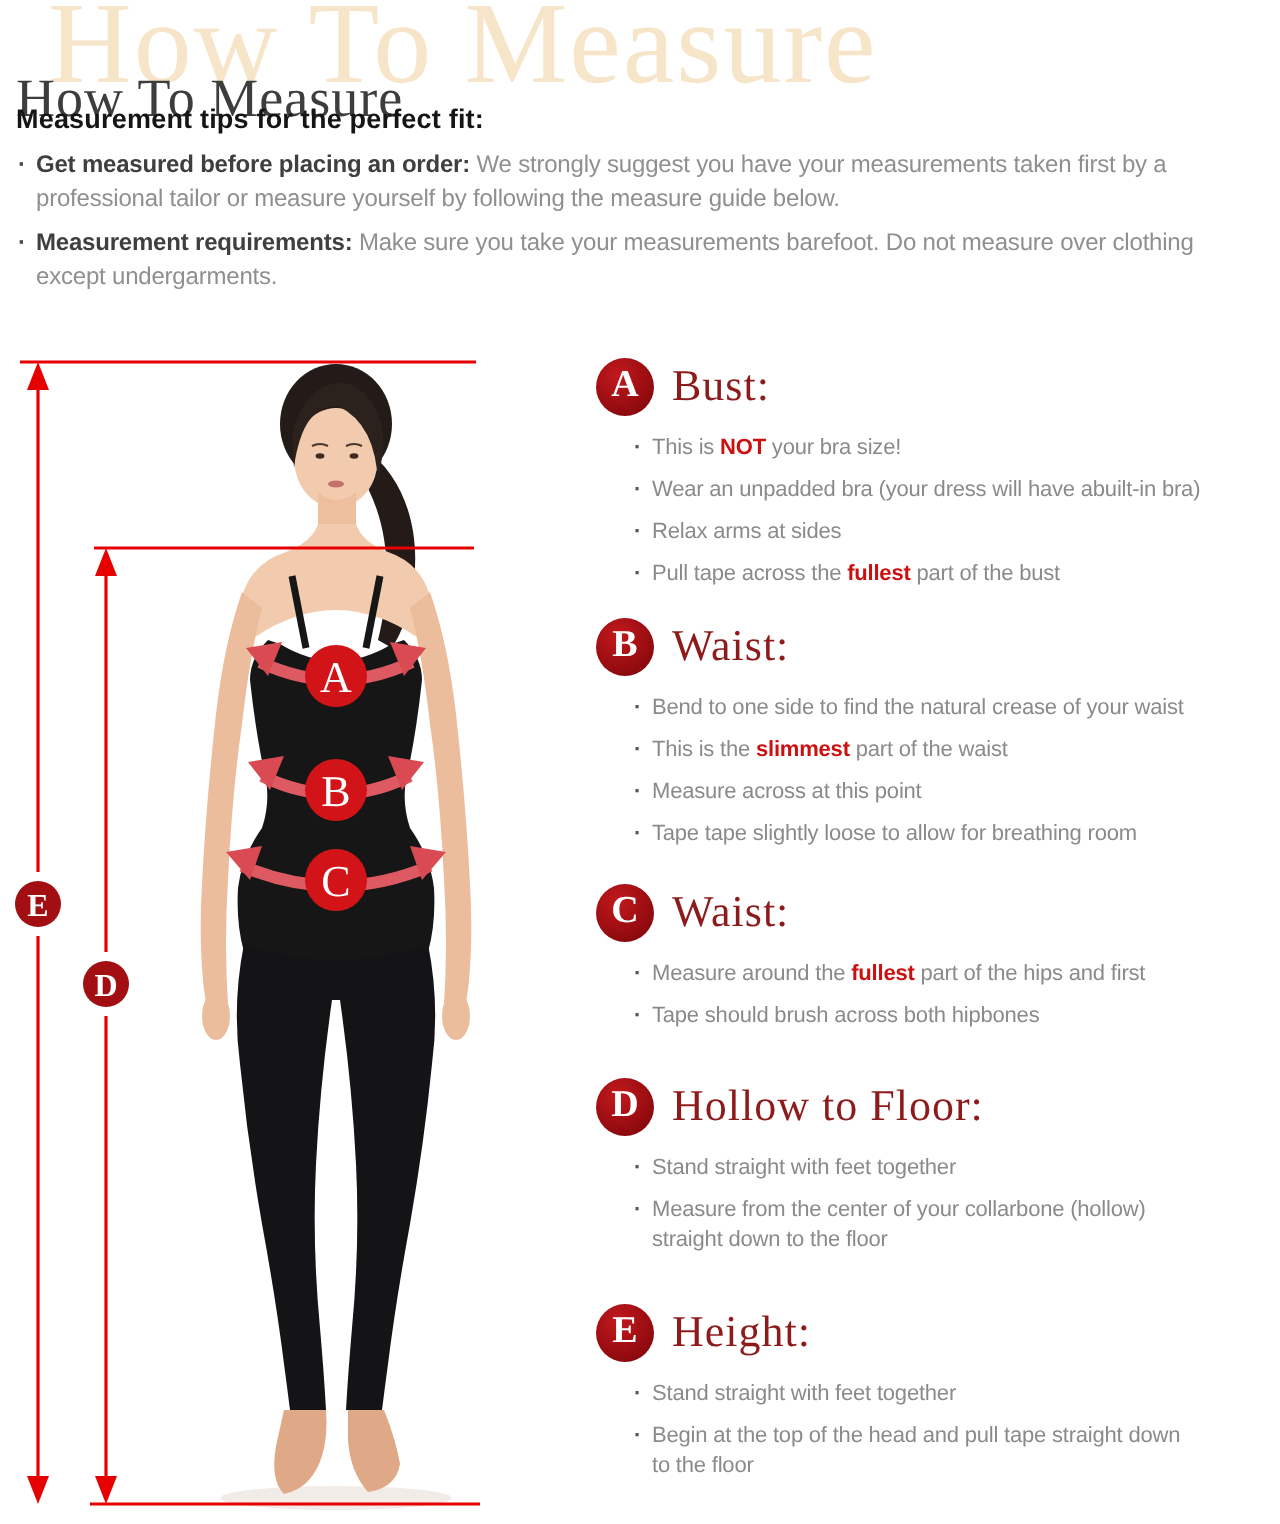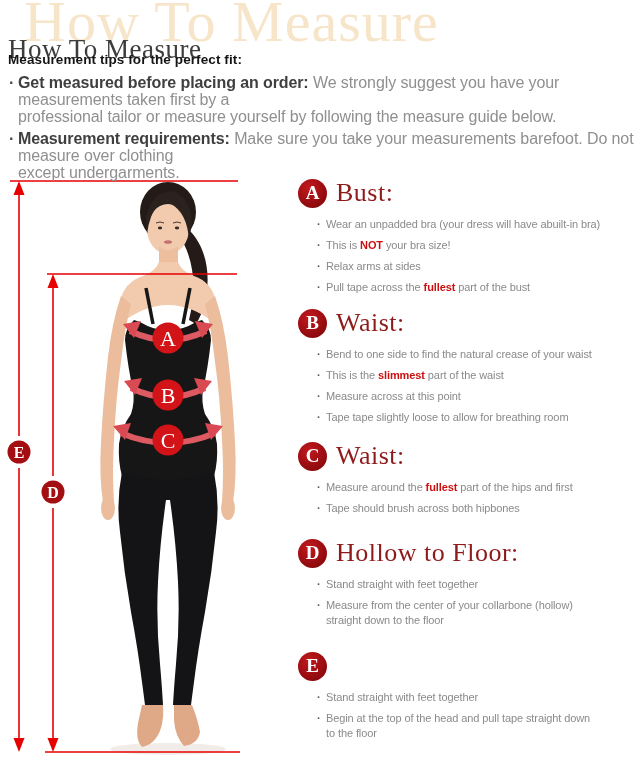--- a/index.html
+++ b/index.html
@@ -6,36 +6,36 @@
   .page{position:relative;width:640px;height:762px;background:#ffffff;overflow:hidden;
         font-family:"Liberation Sans",sans-serif;text-decoration:underline;}
   
   .watermark{position:absolute;top:-12px;left:24px;font-family:"Liberation Serif",serif;
              font-size:58px;color:#f7e5c9;letter-spacing:1px;white-space:nowrap;z-index:0;}
   .title{position:absolute;top:34px;left:8px;margin:0;font-family:"Liberation Serif",serif;
          font-weight:normal;font-size:27px;color:#3d3d3d;z-index:1;letter-spacing:0.5px;}
   
   .tips{position:absolute;top:52px;left:8px;width:626px;z-index:1;}
   .tips h2{margin:0 0 7px 0;font-size:13.5px;color:#151515;letter-spacing:0.1px;}
-  .tip{position:relative;font-size:16px;line-height:17px;color:#8f8f8f;
+  .tip{position:relative;font-size:12px;line-height:17px;color:#8f8f8f;
        padding-left:10px;margin-bottom:5px;letter-spacing:-0.1px;}
   .tip::before{content:"\00b7";position:absolute;left:1px;top:0;color:#4a4a4a;font-weight:bold;}
   .seg-b{color:#3f3f3f;font-weight:bold;}
   .seg-hl{color:#cc1010;font-weight:bold;}
   
   .figure{position:absolute;left:0;top:172px;width:300px;height:590px;}
   
   .sections{position:absolute;left:298px;top:172px;width:342px;}
   .section .head{display:flex;align-items:center;height:30px;}
   .badge{flex:0 0 auto;width:29px;height:29px;border-radius:50%;
          background:radial-gradient(circle at 38% 30%, #c2191d, #8c090d 75%);
          color:#fff;font-family:"Liberation Serif",serif;font-weight:bold;font-size:19px;
          display:flex;align-items:center;justify-content:center;}
   .section h3{margin:0 0 0 9px;font-family:"Liberation Serif",serif;font-weight:normal;
-              font-size:26px;color:#8e1b1b;letter-spacing:0.5px;white-space:nowrap;}
+              font-size:22px;color:#8e1b1b;letter-spacing:0.5px;white-space:nowrap;}
   .section ul{list-style:none;margin:9px 0 0 0;padding:0 0 0 28px;}
   .section li{position:relative;font-size:11px;line-height:15px;margin:0 0 6px 0;
               color:#8a8a8a;white-space:nowrap;letter-spacing:-0.1px;}
   .section li::before{content:"\00b7";position:absolute;left:-9px;top:0;color:#555;font-weight:bold;}
   .section:nth-of-type(1){margin-top:6px;}
   .section:nth-of-type(2){margin-top:13px;}
   .section:nth-of-type(3){margin-top:16px;}
   .section:nth-of-type(4){margin-top:22px;}
   .section:nth-of-type(5){margin-top:23px;}
 </style>
@@ -138,22 +138,22 @@
     </svg>
   </div>
 
   <div class="sections">
       <div class="section">
         <div class="head">
           <div class="badge">A</div>
           <h3>Bust:</h3>
         </div>
         <ul>
+          <li><span>This is </span><span class="seg-hl">NOT</span><span> your bra size!</span></li>
           <li><span>Wear an unpadded bra (your dress will have abuilt-in bra)</span></li>
-          <li><span>This is </span><span class="seg-hl">NOT</span><span> your bra size!</span></li>
           <li><span>Relax arms at sides</span></li>
           <li><span>Pull tape across the </span><span class="seg-hl">fullest</span><span> part of the bust</span></li>
         </ul>
       </div>
       <div class="section">
         <div class="head">
           <div class="badge">B</div>
           <h3>Waist:</h3>
         </div>
         <ul>
@@ -179,20 +179,21 @@
           <h3>Hollow to Floor:</h3>
         </div>
         <ul>
           <li><span>Stand straight with feet together</span></li>
           <li><span>Measure from the center of your collarbone (hollow)</span><br><span>straight down to the floor</span></li>
         </ul>
       </div>
       <div class="section">
         <div class="head">
           <div class="badge">E</div>
+          <h3>Height:</h3>
         </div>
         <ul>
           <li><span>Stand straight with feet together</span></li>
           <li><span>Begin at the top of the head and pull tape straight down</span><br><span>to the floor</span></li>
         </ul>
       </div>
     </div>
 
 </div>
 

